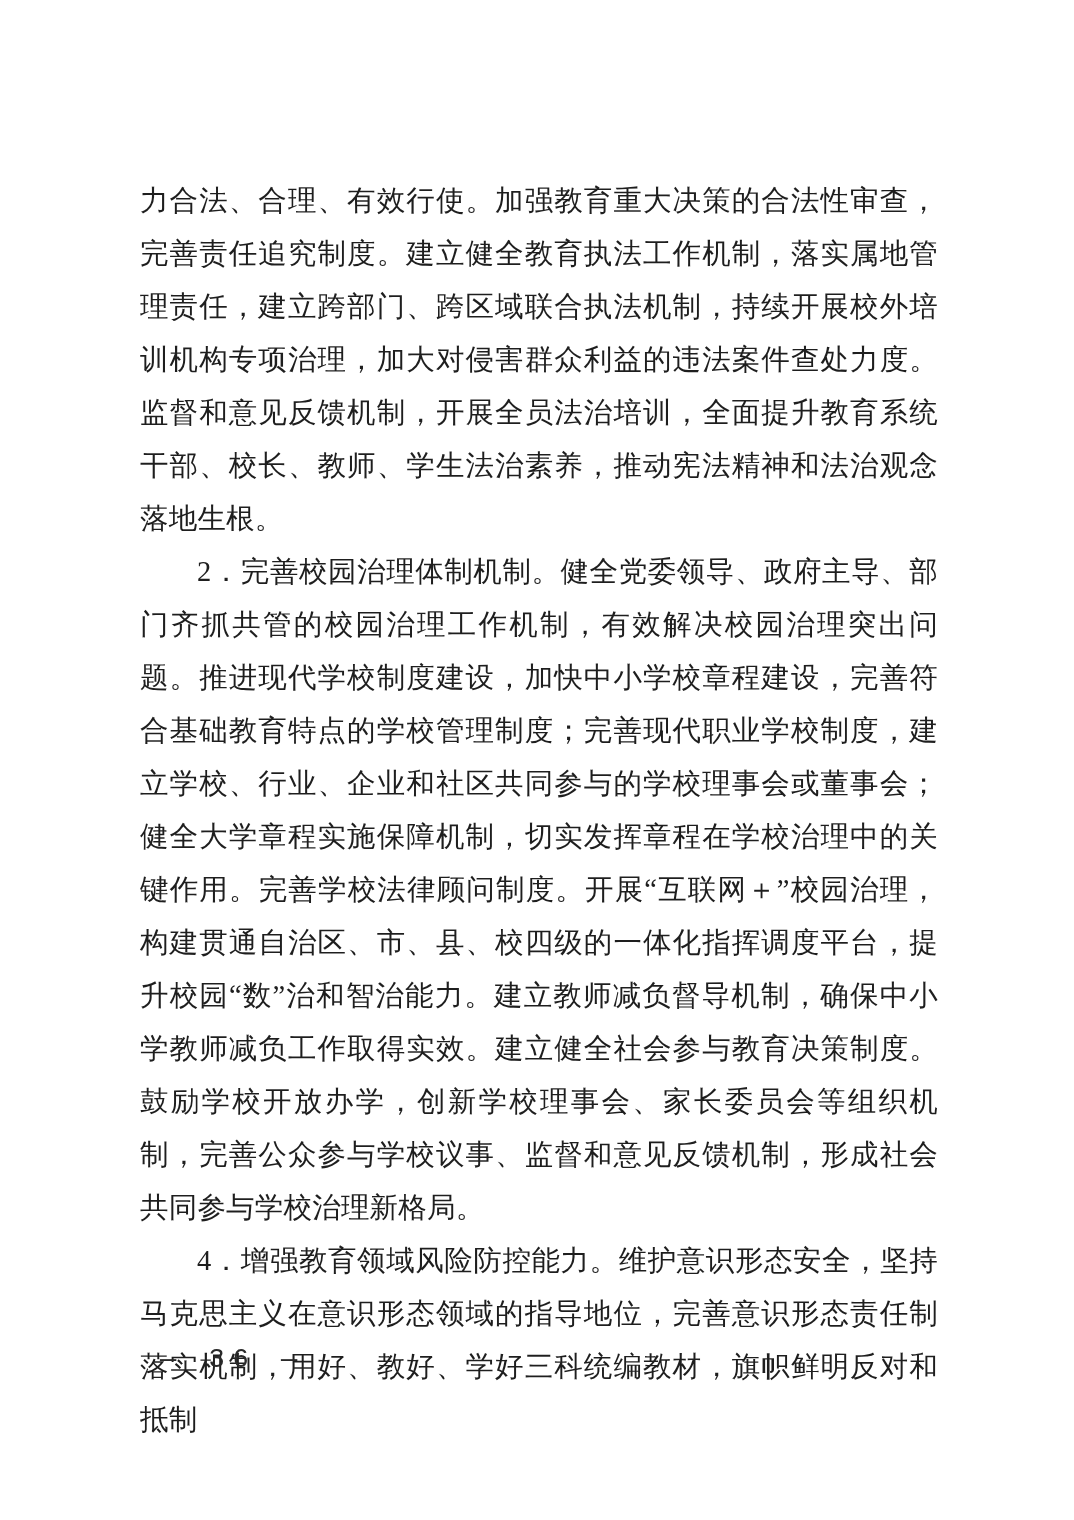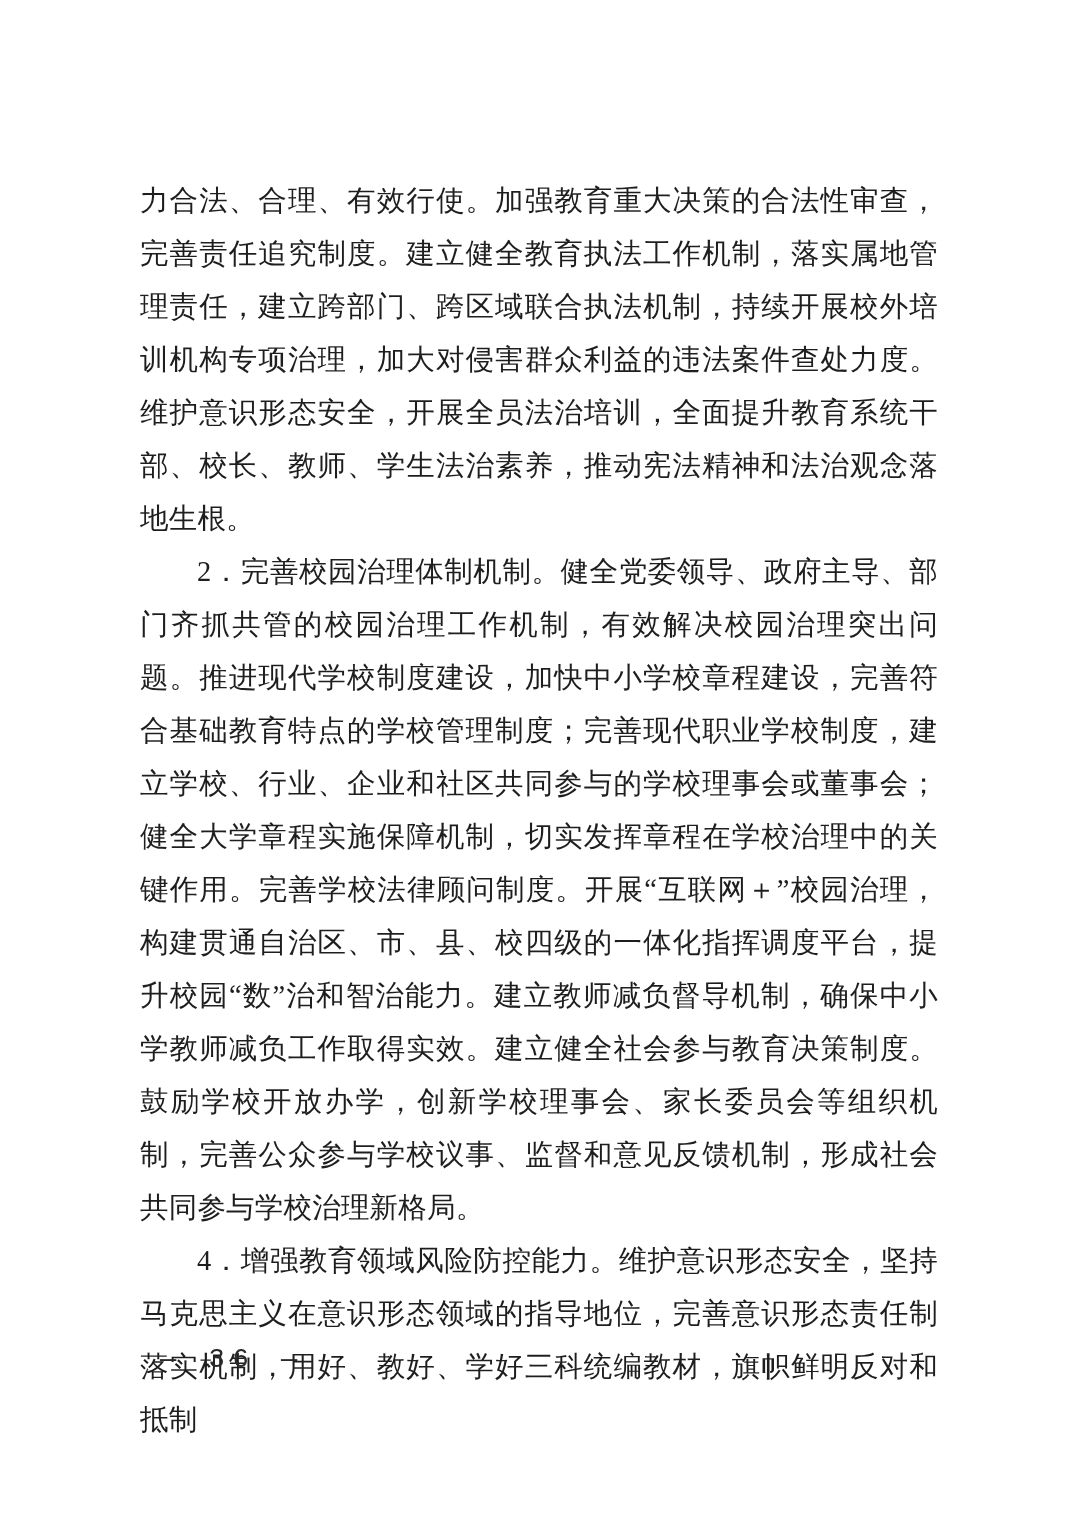--- a/index.html
+++ b/index.html
@@ -42,19 +42,19 @@
     line-height: 40px;
     letter-spacing: 8px;
     font-family: Liberation Mono, monospace;
   }
 </style>
 </head>
 <body>
 
 <div class="page">
   <div class="text-block">
-    <p>力合法、合理、有效行使。加强教育重大决策的合法性审查，完善责任追究制度。建立健全教育执法工作机制，落实属地管理责任，建立跨部门、跨区域联合执法机制，持续开展校外培训机构专项治理，加大对侵害群众利益的违法案件查处力度。维护意识形态安全，开展全员法治培训，全面提升教育系统干部、校长、教师、学生法治素养，推动宪法精神和法治观念落地生根。</p>
+    <p>力合法、合理、有效行使。加强教育重大决策的合法性审查，完善责任追究制度。建立健全教育执法工作机制，落实属地管理责任，建立跨部门、跨区域联合执法机制，持续开展校外培训机构专项治理，加大对侵害群众利益的违法案件查处力度。监督和意见反馈机制，开展全员法治培训，全面提升教育系统干部、校长、教师、学生法治素养，推动宪法精神和法治观念落地生根。</p>
     <p class="indent">2．完善校园治理体制机制。健全党委领导、政府主导、部门齐抓共管的校园治理工作机制，有效解决校园治理突出问题。推进现代学校制度建设，加快中小学校章程建设，完善符合基础教育特点的学校管理制度；完善现代职业学校制度，建立学校、行业、企业和社区共同参与的学校理事会或董事会；健全大学章程实施保障机制，切实发挥章程在学校治理中的关键作用。完善学校法律顾问制度。开展“互联网＋”校园治理，构建贯通自治区、市、县、校四级的一体化指挥调度平台，提升校园“数”治和智治能力。建立教师减负督导机制，确保中小学教师减负工作取得实效。建立健全社会参与教育决策制度。鼓励学校开放办学，创新学校理事会、家长委员会等组织机制，完善公众参与学校议事、监督和意见反馈机制，形成社会共同参与学校治理新格局。</p>
     <p class="indent">4．增强教育领域风险防控能力。维护意识形态安全，坚持马克思主义在意识形态领域的指导地位，完善意识形态责任制落实机制，用好、教好、学好三科统编教材，旗帜鲜明反对和抵制</p>
   </div>
 
   <div class="page-number">— 36 —</div>
 </div>
 
 </body></html>

